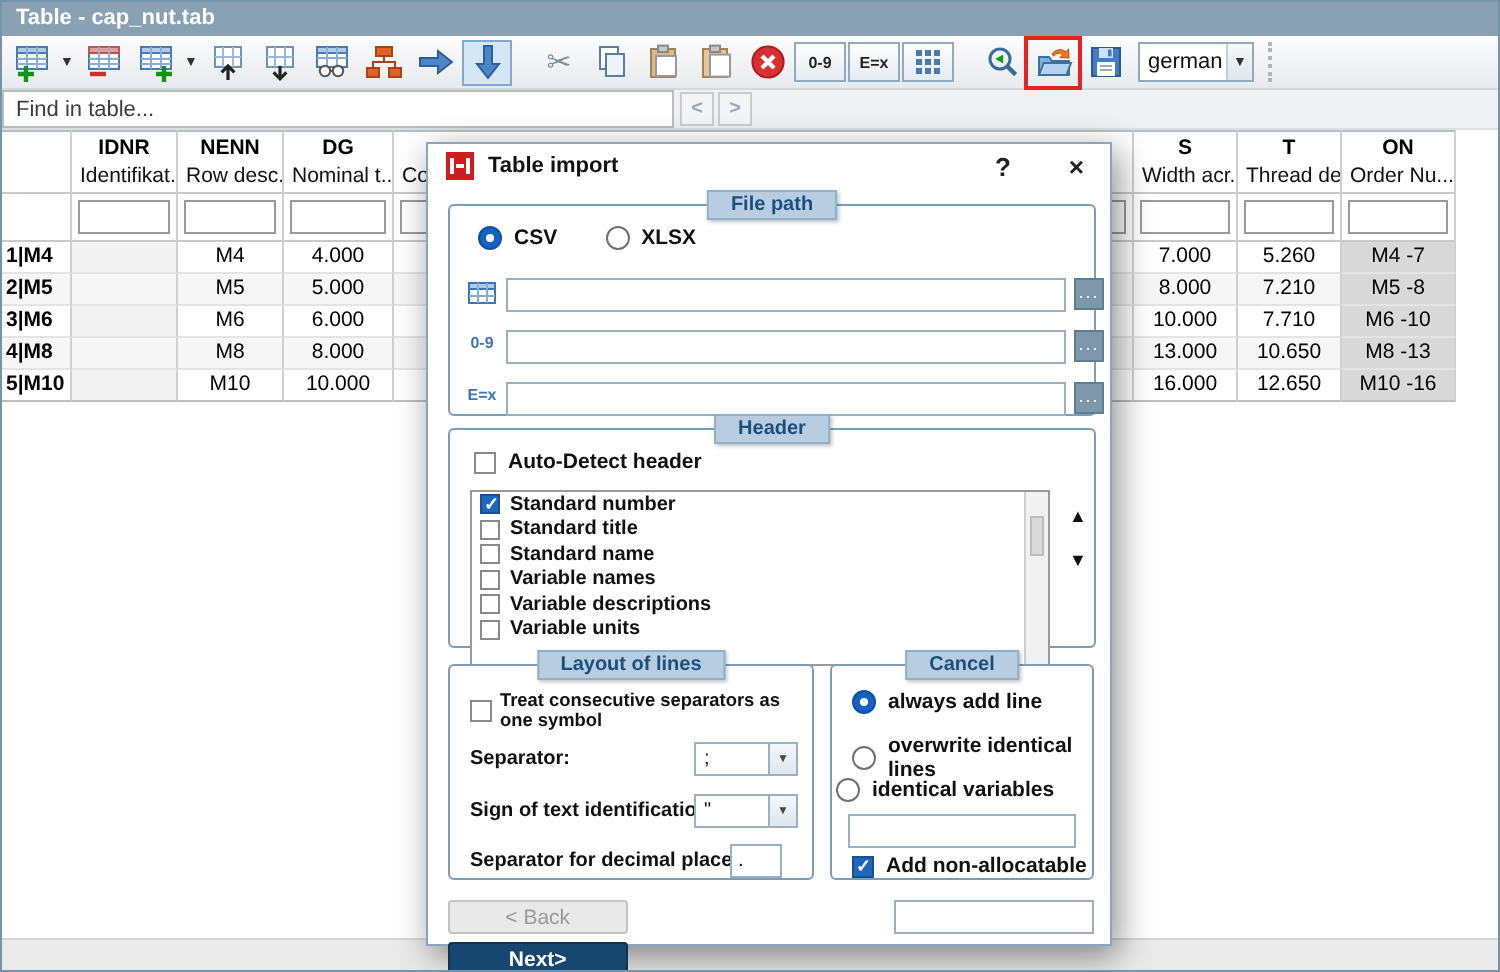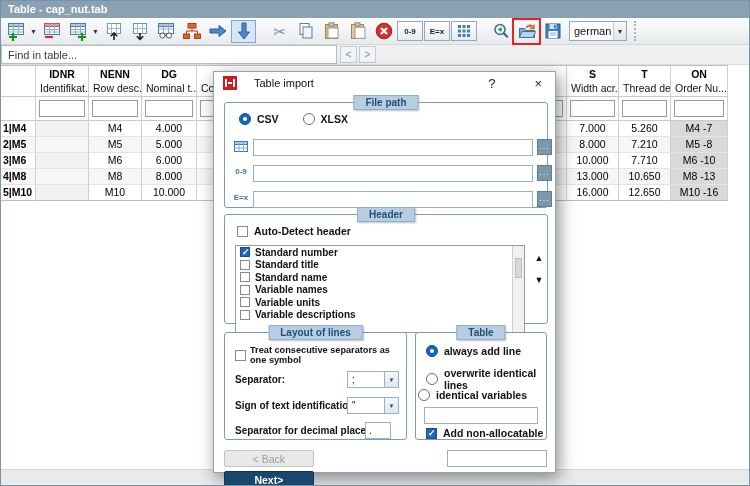--- a/index.html
+++ b/index.html
@@ -55,21 +55,21 @@
   .drow .c-on{background:#d9d9d9;}
   .drow.alt .c-on{background:#d9d9d9;}
   .nohdr{border-top:1px solid #bdbdbd;}
 
   
   .bstrip{position:absolute;left:0;right:0;top:468px;height:18px;background:#eaeaea;border-top:1px solid #d6d6d6;}
 
   
   .dlg{position:absolute;left:212px;top:70px;width:343px;height:402px;background:#fff;
     border:1px solid #8aa5bd;box-shadow:3px 5px 16px rgba(0,0,0,.45);z-index:10;}
-  .dtitle{height:22px;display:flex;align-items:center;padding:0 9px;gap:17px;font-size:11px;color:#111;}
+  .dtitle{height:22px;display:flex;align-items:center;padding:0 9px;gap:7px;font-size:11px;color:#111;font-weight:bold;}
   .dico{width:14px;height:14px;background:#cf1d1d;position:relative;flex:0 0 auto;}
   .dico span{position:absolute;background:#fff;}
   .dico .b1{left:2px;top:3px;width:2px;height:8px;}
   .dico .b2{right:2px;top:3px;width:2px;height:8px;}
   .dico .b3{left:5px;top:6px;width:4px;height:2px;}
   .dhelp{margin-left:auto;font-size:13px;color:#222;cursor:default;}
   .dclose{margin-left:22px;margin-right:4px;font-size:13px;color:#222;cursor:default;}
 
   .group{position:absolute;border:1px solid #7d9cba;border-radius:3px;background:#fff;}
   .glabel{position:absolute;top:-8px;left:50%;transform:translateX(-50%);background:#b9cde0;
@@ -446,25 +446,25 @@
         <div class="litem">
             <span class="cb"></span>
             <span>Standard name</span>
           </div>
         <div class="litem">
             <span class="cb"></span>
             <span>Variable names</span>
           </div>
         <div class="litem">
             <span class="cb"></span>
-            <span>Variable units</span>
+            <span>Variable descriptions</span>
           </div>
         <div class="litem">
             <span class="cb"></span>
-            <span>Variable descriptions</span>
+            <span>Variable units</span>
           </div>
         <div class="lscroll">
             <div class="lthumb"></div>
           </div>
       </div>
       <div class="updn" style="top:36px;">▲</div>
       <div class="updn" style="top:58px;">▼</div>
     </div>
 
     <div class="group g-layout">
@@ -481,21 +481,21 @@
       <span class="small-label" style="left:10px;top:67px;">Sign of text identification:</span>
       <div class="combo" style="left:122px;top:64px;">
         <span class="cval">"</span>
         <span class="cdd">▼</span>
       </div>
       <span class="small-label" style="left:10px;top:92px;">Separator for decimal places</span>
       <div class="inp" style="position:absolute;left:140px;top:89px;width:26px;line-height:15px;">.</div>
     </div>
 
     <div class="group g-merge">
-      <div class="glabel">Table</div>
+      <div class="glabel">Cancel</div>
       <div class="rowline" style="left:10px;top:12px;">
         <span class="radio sel"></span>
         <span>always add line</span>
       </div>
       <div class="rowline" style="left:10px;top:34px;">
         <span class="radio"></span>
         <span>overwrite identical lines</span>
       </div>
       <div class="rowline" style="left:2px;top:56px;">
         <span class="radio"></span>

